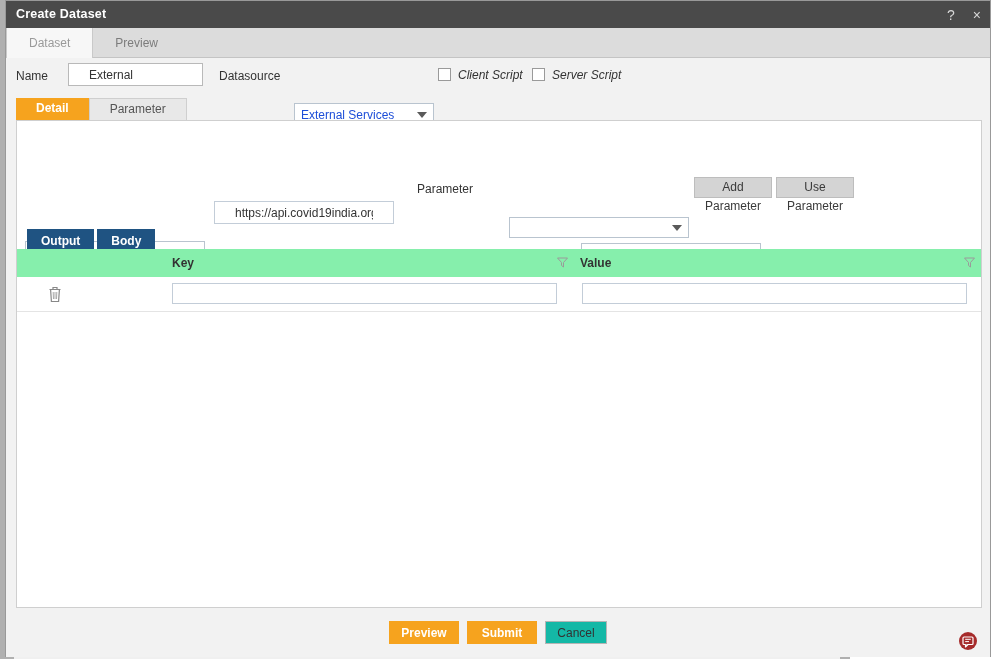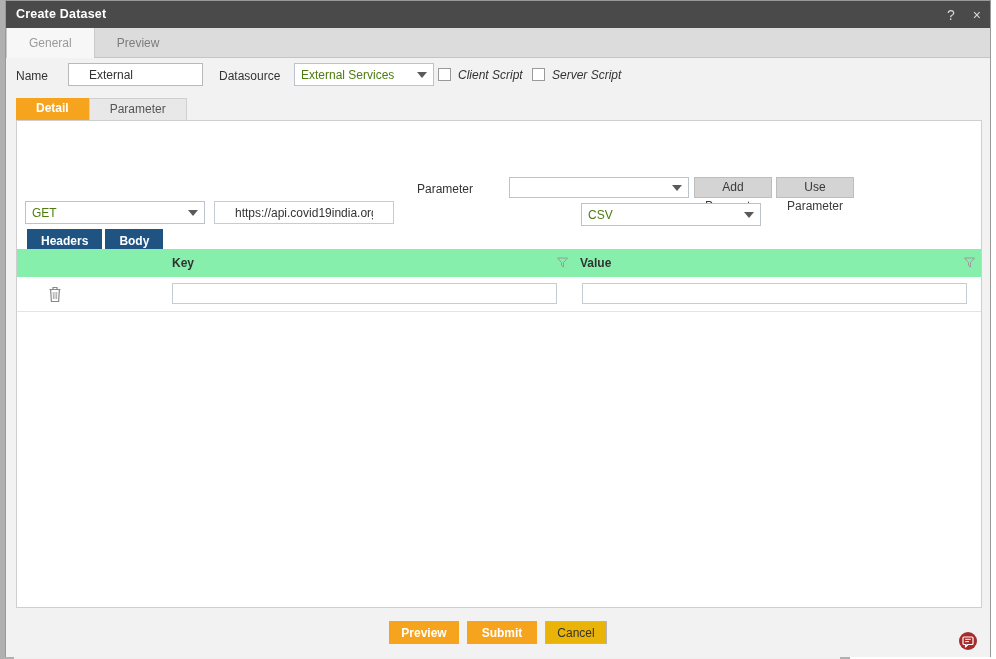--- a/index.html
+++ b/index.html
@@ -127,25 +127,26 @@
     color: #333333;
     padding: 0 20px;
     outline: none;
   }
   .selbox {
     position: absolute;
     background: #ffffff;
     border: 1px solid #b9c4cf;
     box-sizing: border-box;
     font-size: 12px;
-    color: #4d7c0f;
+    color: #1d4ed8;
     display: flex;
     align-items: center;
     padding: 0 6px;
     cursor: pointer;
+    margin-top: 40px;
   }
   .selbox .sel-val {
     flex: 1;
     overflow: hidden;
     white-space: nowrap;
   }
   .caret {
     width: 0; height: 0;
     border-left: 5px solid transparent;
     border-right: 5px solid transparent;
@@ -316,21 +317,21 @@
     border: none;
     color: #ffffff;
     font-family: "Liberation Sans", sans-serif;
     font-size: 12px;
     font-weight: bold;
     width: 70px;
     height: 23px;
     cursor: pointer;
   }
   .btn-white {
-    background: #eab308;
+    background: #14b8a6;
     border: 1px solid #b5b5b5;
     color: #333333;
     font-family: "Liberation Sans", sans-serif;
     font-size: 12px;
     width: 62px;
     height: 23px;
     cursor: pointer;
     box-sizing: border-box;
   }
   .feedback-icon {
@@ -354,21 +355,21 @@
 
     <div class="titlebar">
       <div class="titlebar-title">Create Dataset</div>
       <div class="titlebar-buttons">
         <span class="tb-btn">?</span>
         <span class="tb-btn">×</span>
       </div>
     </div>
 
     <div class="tabstrip">
-      <div class="tab active">General</div>
+      <div class="tab active">Dataset</div>
       <div class="tab">Preview</div>
     </div>
 
     <div class="body-area">
 
       <div class="form-row">
         <span class="lbl" style="left:10px; top:11px;">Name</span>
         <input class="txtbox" style="left: 62px; top: 5px; width: 135px; height: 23px;" value="External">
 
         <span class="lbl" style="left:213px; top:11px;">Datasource</span>
@@ -411,21 +412,21 @@
             <span class="caret"></span>
           </div>
           <input class="txtbox" style="left: 197px; top: 0px; width: 180px; height: 23px; border-color: rgb(195, 205, 216);" value="https://api.covid19india.org/csv/latest/case_time_series.csv">
           <div class="selbox" style="left:564px; top:2px; width:180px; height:23px;">
             <span class="sel-val">CSV</span>
             <span class="caret"></span>
           </div>
         </div>
 
         <div class="htabs">
-          <div class="htab">Headers</div>
+          <div class="htab">Output</div>
           <div class="htab">Body</div>
         </div>
 
         <div class="table-head">
           <span class="th" style="left:155px;">Key</span>
           <span class="funnel" style="left:540px;">
             <svg width="11" height="11" viewBox="0 0 11 11" aria-hidden="true">
               <polygon points="0.5,1 10.5,1 6.5,5.5 6.5,10 4.5,8.5 4.5,5.5" fill="none" stroke="#9a9a9a" stroke-width="1"></polygon>
             </svg>
           </span>

